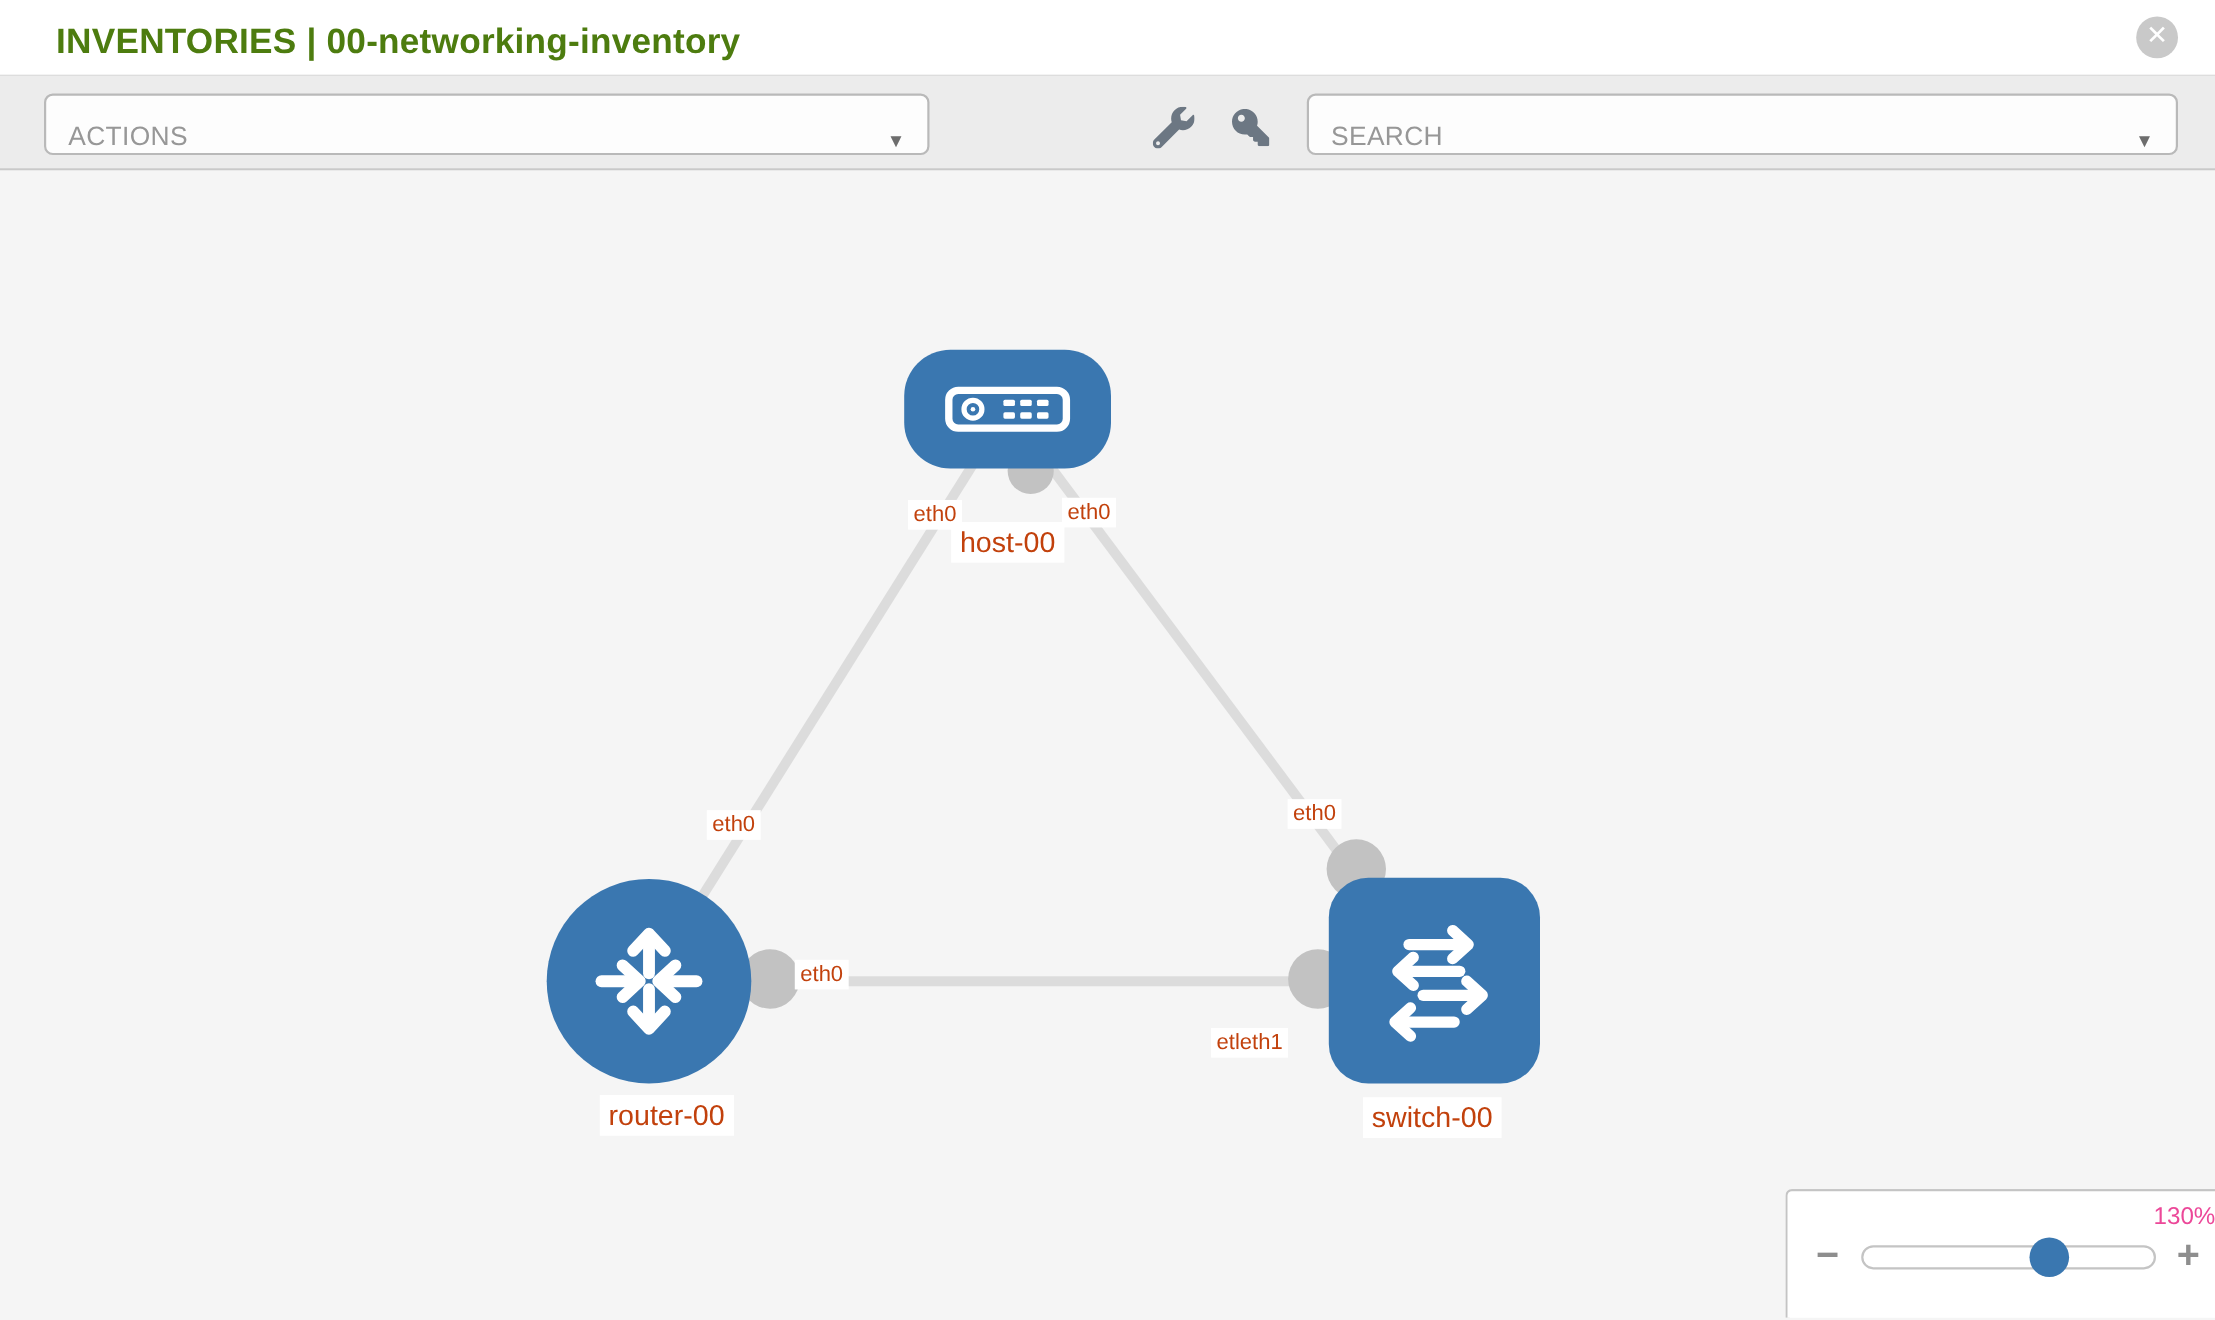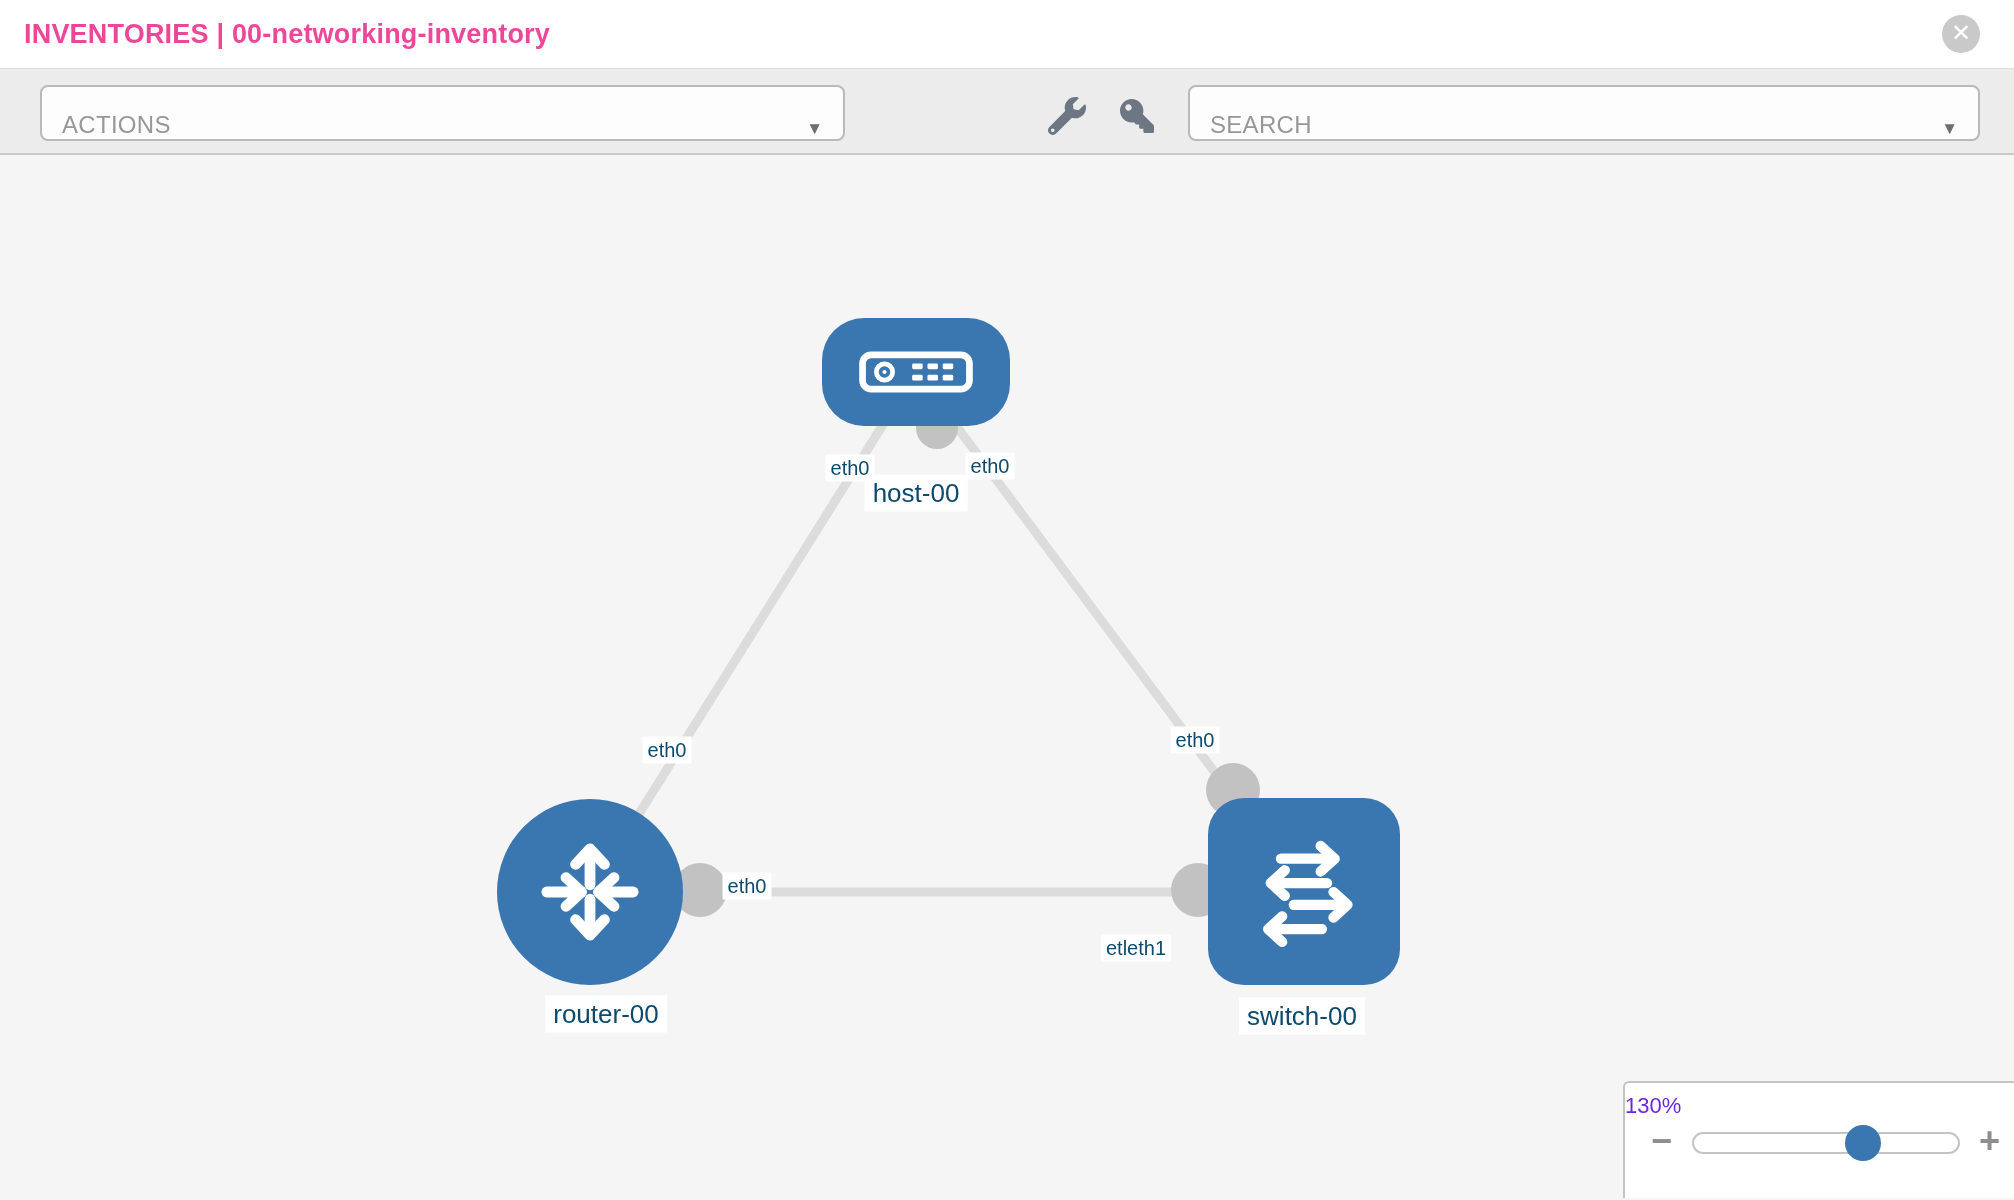--- a/index.html
+++ b/index.html
@@ -4,22 +4,22 @@
 <style>
   * { margin:0; padding:0; box-sizing:border-box; }
   html,body { width:2014px; height:1200px; overflow:hidden; }
   body { font-family:"Liberation Sans","DejaVu Sans",sans-serif; background:#f5f5f5; }
 
   
   .header {
     position:relative; width:100%; height:68px; background:#ffffff;
   }
   .header-title {
-    position:absolute; left:24px; top:19px;
-    font-size:27px; font-weight:bold; color:#ec4899; letter-spacing:0.2px;
+    position:absolute; left:51px; top:19px;
+    font-size:32px; font-weight:bold; color:#4d7c0f; letter-spacing:0.2px;
   }
   .close-btn {
     position:absolute; left:1942px; top:15px; width:38px; height:38px;
     background:#c9c9c9; border-radius:50%; color:#ffffff;
     font-size:24px; font-weight:bold; line-height:36px; text-align:center;
     cursor:pointer; user-select:none;
   }
 
   
   .toolbar {
@@ -54,21 +54,21 @@
   .edge-layer { position:absolute; left:0; top:0; z-index:1; }
 
   .node { position:absolute; z-index:2; background:#3a77b0; display:flex; align-items:center; justify-content:center; cursor:pointer; }
   .node svg { display:block; }
   .node-host   { left:822px; top:163px; width:188px; height:108px; border-radius:42px; }
   .node-router { left:497px; top:644px; width:186px; height:186px; border-radius:50%; }
   .node-switch { left:1208px; top:643px; width:192px; height:187px; border-radius:36px; }
 
   .chip {
     position:absolute; z-index:3; transform:translate(-50%,-50%);
-    background:#ffffff; color:#0c4a6e; white-space:nowrap; text-align:right;
+    background:#ffffff; color:#c2410c; white-space:nowrap; text-align:right;
   }
   .node-label { font-size:26px; padding:3px 8px; }
   .if-label   { font-size:20px; padding:2px 5px; }
 
   .lbl-host   { left:916px;  top:300px;margin-top:38px; }
   .lbl-router { left:591px;  top:859px;margin-left:15px; }
   .lbl-switch { left:1302px; top:861px; }
 
   .if-0 { left:850px;  top:313px; }  
   .if-1 { left:990px;  top:311px; }  
@@ -77,22 +77,22 @@
   .if-4 { left:747px;  top:731px; }  
   .if-5 { left:1136px; top:773px;margin-top:20px; }  
 
   
   .zoom-panel {
     position:absolute; right:0; bottom:0; width:391px; height:117px;
     background:#ffffff; border-top:2px solid #c4c4c4; border-left:2px solid #c4c4c4;
     border-radius:6px 0 0 0; z-index:4;
   }
   .zoom-value {
-    position:absolute; left:0; right:0; top:10px; text-align:left;
-    font-size:22px; color:#6d28d9;
+    position:absolute; left:0; right:0; top:10px; text-align:right;
+    font-size:22px; color:#ec4899;
   }
   .zoom-minus, .zoom-plus {
     position:absolute; top:40px; font-size:36px; font-weight:bold; color:#8e8e8e;
     cursor:pointer; user-select:none; line-height:36px;
   }
   .zoom-minus { left:26px; }
   .zoom-plus  { right:14px; }
   .zoom-track {
     position:absolute; left:67px; top:49px; width:268px; height:22px;
     background:#ffffff; border:2px solid #c4c4c4; border-radius:12px; cursor:pointer;

